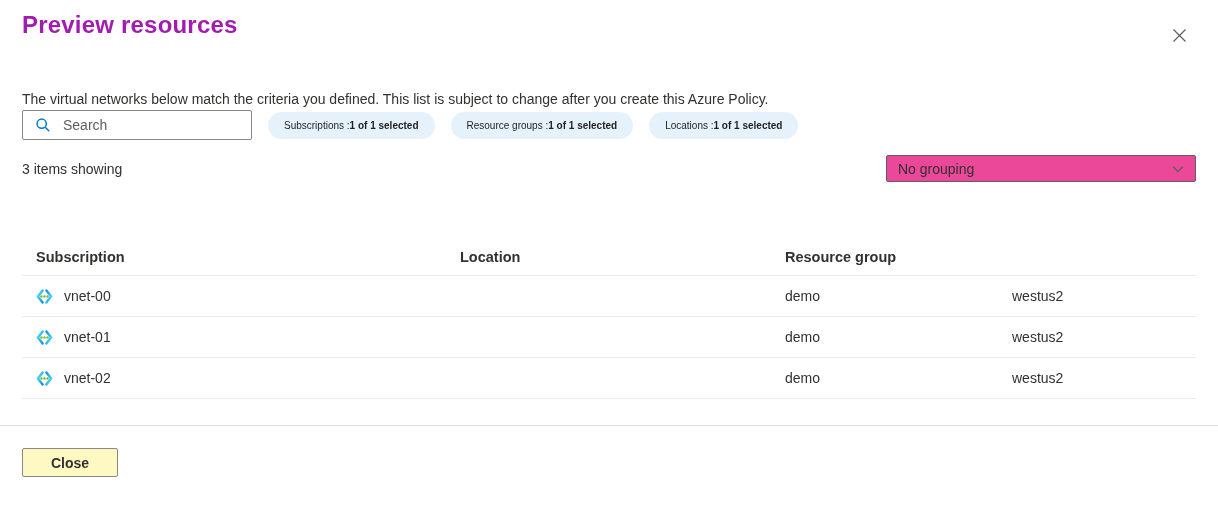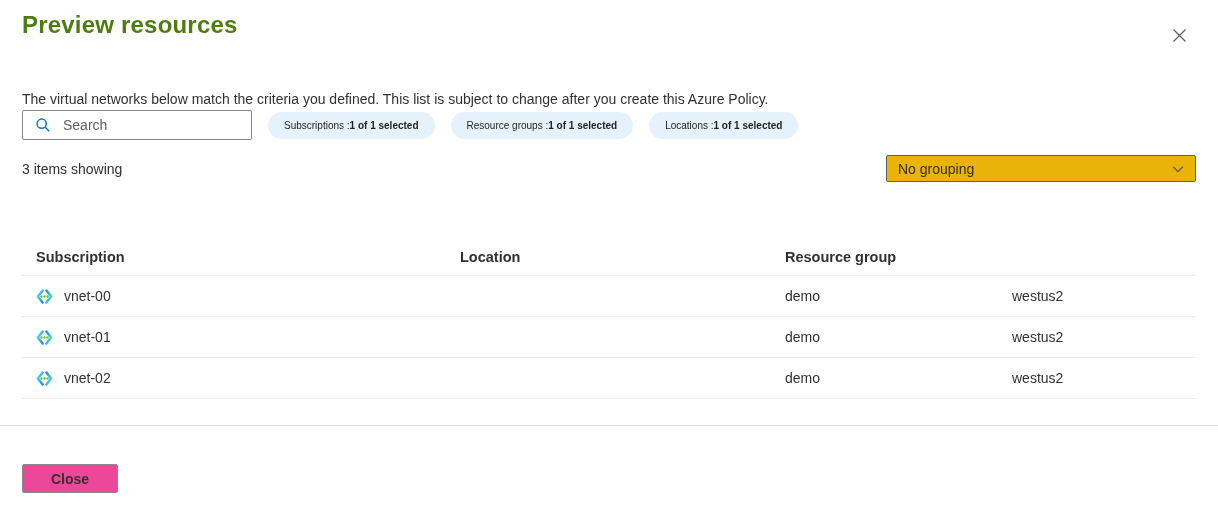--- a/index.html
+++ b/index.html
@@ -7,21 +7,21 @@
   body {
     width: 1218px; height: 511px; overflow: hidden;
     font-family: "Liberation Sans", "DejaVu Sans", sans-serif;
     color: #323130;
   }
   .panel { position: relative; width: 100%; height: 100%; padding: 0 22px; }
 
   
   .title {
     margin-top: 10px;
-    font-size: 24px; line-height: 30px; font-weight: 700; color: #4d7c0f;
+    font-size: 24px; line-height: 30px; font-weight: 700; color: #a21caf;
     letter-spacing: 0.2px;
   }
   .close-x {
     position: absolute; top: 14px; right: 28px;
     width: 22px; height: 22px; display: flex; align-items: center; justify-content: center;
     cursor: pointer; background: none; border: none;
   }
 
   
   .description { margin-top: 50px; font-size: 14px; line-height: 18px; color: #323130; }
@@ -47,44 +47,44 @@
     white-space: nowrap; cursor: pointer; border: none;
   }
   .pill .pill-value { font-weight: 700; }
 
   
   .meta-row { margin-top: 15px; display: flex; align-items: center; justify-content: space-between; }
   .items-count { font-size: 14px; color: #323130; }
   .grouping {
     display: flex; align-items: center; justify-content: space-between;
     width: 310px; height: 27px; padding: 0 10px 0 11px;
-    border: 1px solid #605e5c; border-radius: 2px; background: #eab308;
+    border: 1px solid #605e5c; border-radius: 2px; background: #ec4899;
     font-size: 14px; color: #323130; cursor: pointer;
   }
 
   
   .table { margin-top: 57px; }
   .tr {
     display: grid;
     grid-template-columns: 438px 325px 227px 1fr;
     align-items: center;
     border-bottom: 1px solid #edebe9;
   }
   .thead { height: 37px; font-weight: 700; font-size: 14.5px; color: #323130; }
   .tbody-row { height: 41px; font-size: 14px; color: #323130; }
   .td:first-child { padding-left: 14px; }
   .name-cell { display: flex; gap: 11px; }
   .vnet-icon { width: 17px; height: 17px; display: inline-flex; }
 
   
   .footer-divider { margin: 26px -22px 0; border: none; border-top: 1px solid #e1dfdd; height: 0; }
   .close-btn {
-    margin-top: 38px; display: block;
+    margin-top: 22px; display: block;
     width: 96px; height: 29px;
-    border: 1px solid #8a8886; border-radius: 2px; background: #ec4899;
+    border: 1px solid #8a8886; border-radius: 2px; background: #fef9c3;
     font-family: inherit; font-size: 14px; font-weight: 700; color: #323130;
     cursor: pointer;
   }
   .svg-defs { position: absolute; width: 0; height: 0; }
 </style>
 </head>
 <body>
 
 <svg class="svg-defs" aria-hidden="true">
   <defs>

